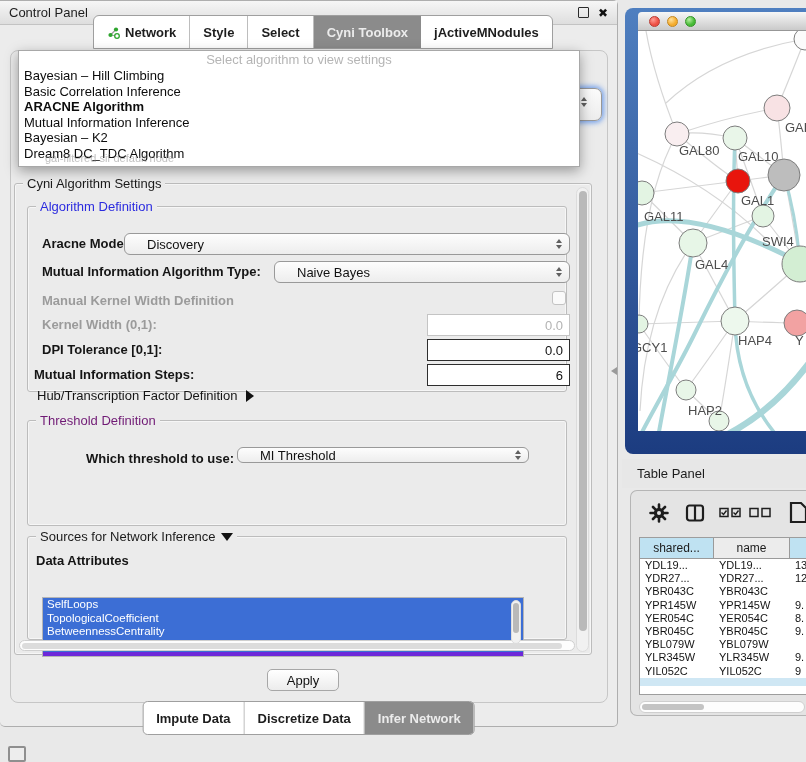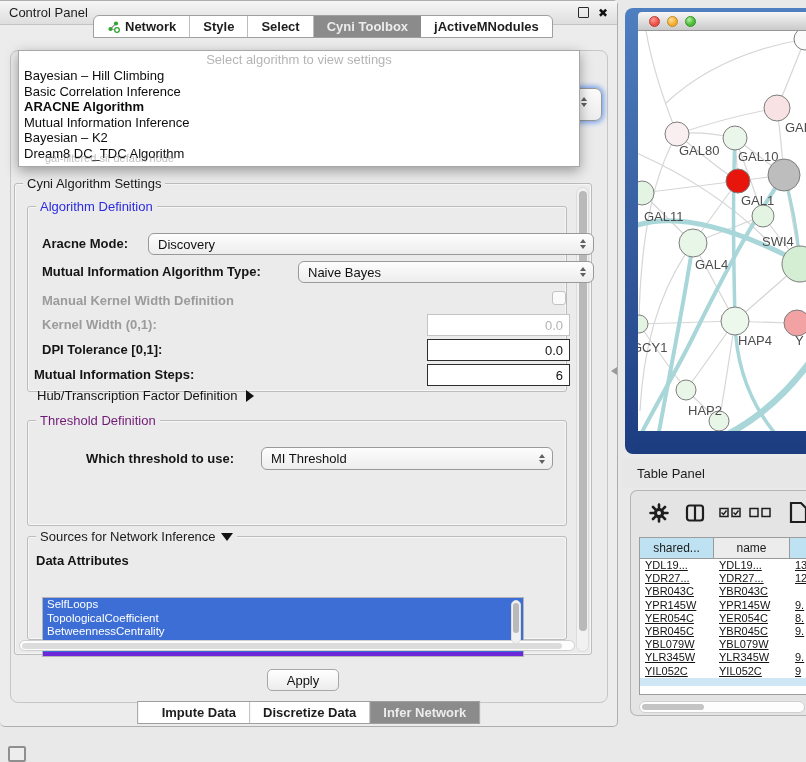--- a/index.html
+++ b/index.html
@@ -5,21 +5,21 @@
   html,body{margin:0;padding:0;}
   body{width:806px;height:762px;background:#e9e9e9;font-family:"Liberation Sans","DejaVu Sans",sans-serif;overflow:hidden;position:relative;}
   .abs{position:absolute;}
   
   #control-panel{left:0;top:8;width:618px;height:727px;background:#ececec;border:1px solid #aeaeae;border-left:none;border-radius:0 5px 5px 5px;box-sizing:border-box;}
   #cp-titlebar{left:0;top:0;right:0;height:23px;background:linear-gradient(#f6f6f6,#dedede);border-bottom:1px solid #c3c3c3;display:flex;align-items:center;}
   #cp-title{font-size:13px;color:#1d1d1d;padding-left:9px;}
   #cp-restore{margin-left:auto;width:9px;height:9px;border:1.6px solid #2b2b2b;border-radius:1px;margin-right:9px;}
   #cp-close{font-size:12px;color:#111;font-weight:700;margin-right:9px;line-height:1;}
   
-  .tabbar{display:flex;background:#fff;border:1px solid #9f9f9f;border-radius:6px 6px 0 0;overflow:hidden;height:23px;box-sizing:border-box;}
+  .tabbar{display:flex;background:#fff;border:1px solid #9f9f9f;border-radius:6px 6px 0 0;overflow:hidden;height:34px;box-sizing:border-box;}
   #cp-tabs{left:93px;top:14px;}
   .tab{display:flex;align-items:center;gap:5px;padding:0 13px;font-size:13px;font-weight:700;color:#1d1d1d;border-right:1px solid #bdbdbd;white-space:nowrap;}
   .tab:last-child{border-right:none;}
   .tab.sel{background:#8b8b8b;color:#ececec;border-right:none;}
   
   #cp-content{left:10px;top:49px;width:598px;height:653px;background:#ebebeb;border:1px solid #c6c6c6;border-radius:8px;box-sizing:border-box;}
   
   #ghost-combo{left:530px;top:87px;width:70px;height:31px;background:linear-gradient(#fbfbfb,#ededed);border:1px solid #979797;border-radius:7px;box-shadow:0 0 5px 2px rgba(100,150,235,.85);z-index:4;}
   
   #algo-popup{left:18px;top:49px;width:560px;height:115px;background:#fff;border:1px solid #a8a8a8;box-shadow:0 4px 12px rgba(0,0,0,.35);z-index:9;}
@@ -28,21 +28,21 @@
   .popup-item.bold{font-weight:700;}
   .popup-ghost{position:absolute;left:26px;top:101px;font-size:11px;color:rgba(130,130,130,.5);}
   
   .group{position:absolute;border:1px solid #bcbcbc;border-radius:3px;box-shadow:inset 0 0 0 1px rgba(255,255,255,.55);box-sizing:border-box;}
   .legend{position:absolute;top:-8px;left:8px;background:#ebebeb;padding:0 4px;font-size:13px;line-height:15px;color:#1b1b1b;white-space:nowrap;display:flex;align-items:center;gap:5px;}
   .legend.blue{color:#2b2bdf;}
   .legend.green{color:#701a75;}
   .lbl{position:absolute;font-size:13px;color:#151515;white-space:nowrap;}
   .lbl.b{font-weight:700;}
   .lbl.dis{color:#9b9b9b;font-weight:700;}
-  .combo{position:absolute;background:linear-gradient(#fdfdfd,#ededed);border:1px solid #999;border-radius:6px;display:flex;align-items:center;font-size:13px;color:#111;padding-left:9px;box-sizing:border-box;margin-left:24px;}
+  .combo{position:absolute;background:linear-gradient(#fdfdfd,#ededed);border:1px solid #999;border-radius:6px;display:flex;align-items:center;font-size:13px;color:#111;padding-left:22px;box-sizing:border-box;}
   .arrows{margin-left:auto;margin-right:7px;display:flex;flex-direction:column;gap:2px;}
   .arr-up{width:0;height:0;border-left:3.5px solid transparent;border-right:3.5px solid transparent;border-bottom:4.5px solid #606060;}
   .arr-dn{width:0;height:0;border-left:3.5px solid transparent;border-right:3.5px solid transparent;border-top:4.5px solid #606060;}
   .field{position:absolute;background:#fff;border:1px solid #9f9f9f;font-size:13px;color:#111;display:flex;align-items:center;justify-content:flex-end;padding-right:6px;box-sizing:border-box;}
   .field.strong{border:1.5px solid #2e2e2e;}
   .field.dis{color:#b3b3b3;border-color:#c4c4c4;}
   .checkbox{position:absolute;width:14px;height:14px;border:1px solid #c3c3c3;border-radius:3px;background:#fafafa;box-sizing:border-box;}
   .tri-right{display:inline-block;width:0;height:0;border-top:6px solid transparent;border-bottom:6px solid transparent;border-left:8px solid #111;}
   .tri-down{display:inline-block;width:0;height:0;border-left:6px solid transparent;border-right:6px solid transparent;border-top:8px solid #111;}
   
@@ -70,21 +70,21 @@
   
   #table-titlebar{left:622px;top:459px;width:184px;height:29px;background:#e7e7e7;display:flex;align-items:center;}
   #table-title{font-size:13px;color:#1d1d1d;padding-left:15px;}
   #table-window{left:630px;top:490px;width:176px;height:226px;background:#e4e4e4;border:1px solid #b5b5b5;border-right:none;border-radius:7px 0 0 7px;box-sizing:border-box;overflow:hidden;}
   .ticon{position:absolute;}
   #tbl{left:8px;top:46px;width:168px;height:158px;background:#fff;border:1px solid #9d9d9d;border-right:none;overflow:hidden;box-sizing:border-box;}
   #tbl-header{display:flex;height:21px;}
   .hcell{font-size:12px;color:#1c1c1c;background:#ececec;border-right:1px solid #9a9a9a;border-bottom:1px solid #9a9a9a;display:flex;align-items:center;justify-content:center;box-sizing:border-box;flex:none;}
   .hcell.sel{background:#bfe2f2;}
   .trow{display:flex;height:13.2px;}
-  .tcell{font-size:11px;color:#141414;line-height:13.2px;white-space:nowrap;overflow:hidden;flex:none;box-sizing:border-box;padding-left:5px;text-decoration:underline;}
+  .tcell{font-size:11px;color:#141414;line-height:13.2px;white-space:nowrap;overflow:hidden;flex:none;box-sizing:border-box;padding-left:5px;}
   #row-strip{height:8px;background:#cfe7f4;}
   
   #dock-icon{left:8px;top:746px;width:18px;height:16px;border:2px solid #8f8f8f;border-radius:2px;background:#ededed;box-sizing:border-box;}
 </style>
 </head>
 <body>
 
 <section id="control-panel" class="abs">
   <header id="cp-titlebar" class="abs">
     <span id="cp-title">Control Panel</span>
@@ -181,21 +181,21 @@
     </div>
 
     <div class="abs" style="left:22px;top:204px;display:flex;align-items:center;gap:9px;">
       <span class="lbl" style="position:static;">Hub/Transcription Factor Definition</span>
       <span class="tri-right"></span>
     </div>
 
     <div class="group" style="left:12px;top:236px;width:540px;height:106px;">
       <span class="legend green">Threshold Definition</span>
       <span class="lbl b" style="left:58px;top:30px;">Which threshold to use:</span>
-      <div class="combo" style="left:209px;top:26px;width:292px;height:23px;">
+      <div class="combo" style="left:209px;top:26px;width:292px;height:16px;">
         <span>MI Threshold</span>
         <span class="arrows">
             <span class="arr-up"></span>
             <span class="arr-dn"></span>
           </span>
       </div>
     </div>
 
     <div class="group" style="left:12px;top:352px;width:540px;height:104px;">
       <span class="legend">
@@ -216,21 +216,21 @@
 
     <div class="hscroll" style="left:4px;top:456px;width:556px;height:11px;">
       <span class="hthumb" style="left:2px;top:1.5px;width:540px;height:6px;"></span>
     </div>
   </div>
 
   <div id="apply-btn" class="abs">
       <span>Apply</span>
     </div>
 
-  <nav id="cp-bottom-tabs" class="abs tabbar" style="border-radius:0;padding-left:11px;">
+  <nav id="cp-bottom-tabs" class="abs tabbar" style="border-radius:5px;">
     <div class="tab">
         <span>Impute Data</span>
       </div>
     <div class="tab">
         <span>Discretize Data</span>
       </div>
     <div class="tab sel">
         <span>Infer Network</span>
       </div>
   </nav>

